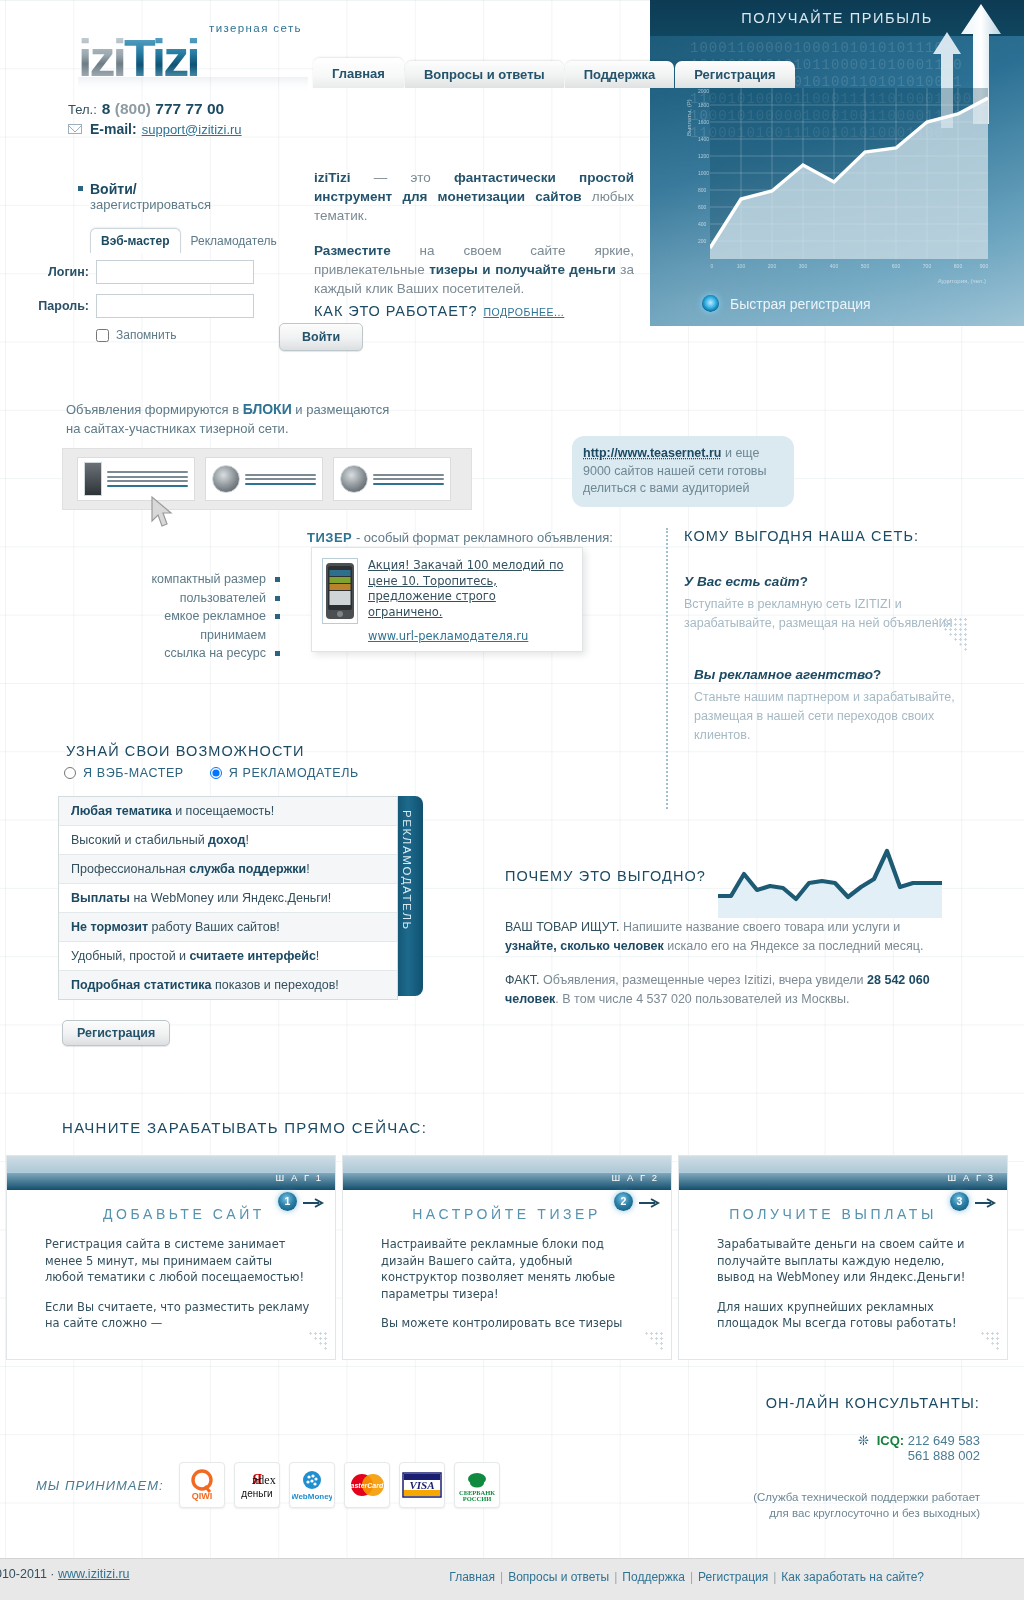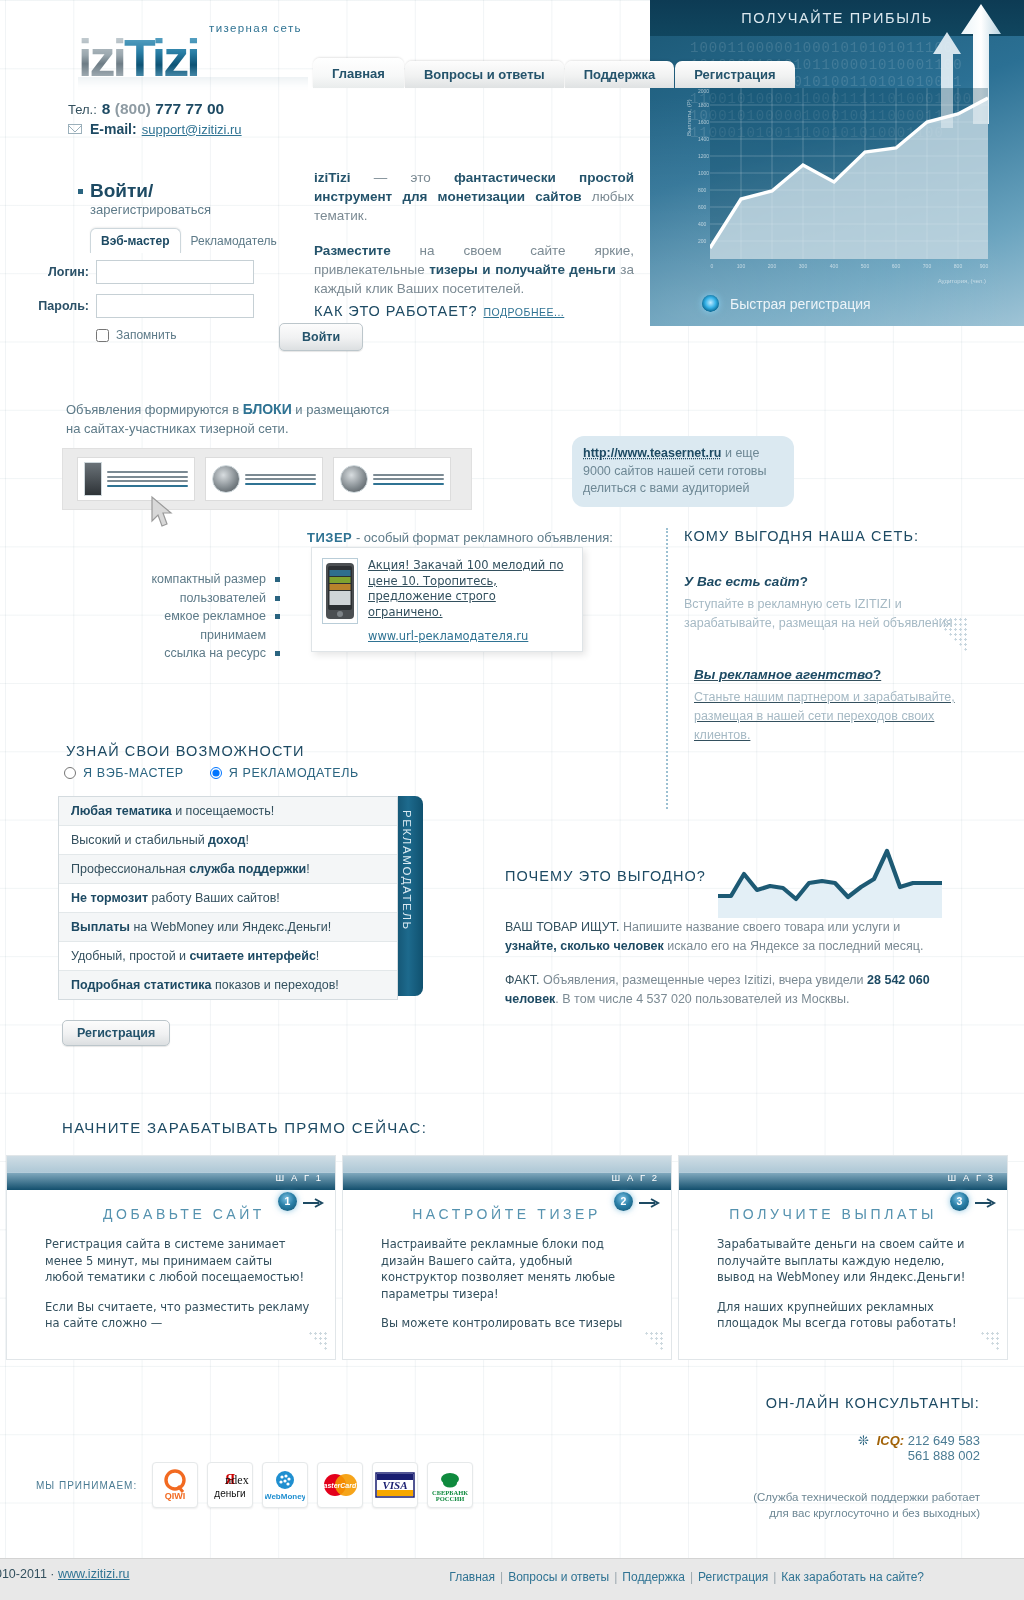--- a/index.html
+++ b/index.html
@@ -126,21 +126,21 @@
   
   #intro { left: 314px; top: 168px; width: 320px; font-size: 13.5px; line-height: 19px; color:#7b8a93; }
   #intro p { margin-bottom: 16px; text-align: justify; }
   #intro b { color:#24536b; }
   #howto { left: 314px; top: 303px; font-size: 14.5px; letter-spacing: .9px; color:#1d4a63;}
   #howto a { font-size:10.5px; letter-spacing:.5px; color:#2f7393; text-decoration:underline; margin-left:6px;}
 
   
   #login-title { left: 78px; top: 180px; font-size:15px; }
   #login-title .sq { display:inline-block;width:5px;height:5px;background:#2a6480;vertical-align:3px;margin-right:7px;}
-  #login-title b { color:#1d4a63; font-size:19px;}
+  #login-title b { color:#1d4a63; font-size:14px;}
   #login-title .sub { display:block; margin-left:12px; color:#5d7a88; font-size:13px; font-weight:normal;}
   #ltabs { left: 90px; top: 228px; display:flex; align-items:flex-end; }
   .ltab {
     font-size:12px; padding: 5px 10px 5px; color:#5d7a88;
     border-top-left-radius:6px; border-top-right-radius:6px;
   }
   .ltab.active {
     font-weight:bold; color:#1d4a63; background:#ffffff;
     border:1px solid #cdd7dc; border-bottom:none;
     box-shadow: 0 -1px 2px rgba(0,0,0,.07);
@@ -260,27 +260,27 @@
   .step .body p { margin-bottom: 13px;}
   .step .corner-dots { position:absolute; right:6px; bottom:6px; width:26px;height:22px;
     background-image: radial-gradient(#ccd8de 1px, transparent 1.2px); background-size:5px 5px;
     -webkit-mask-image: linear-gradient(225deg,#000 45%,transparent 48%);
     mask-image: linear-gradient(225deg,#000 45%,transparent 48%);}
 
   
   #consult { left: 680px; top: 1395px; width: 300px; text-align:right;}
   #consult .t { font-size:14.5px; letter-spacing:1.1px; color:#1d4a63; margin-bottom:22px;}
   #consult .icq { font-size:13px; color:#4a7b93; }
-  #consult .icq b { color:#a16207;font-style:italic; }
+  #consult .icq b { color:#15803d; }
   #consult .icq-ico { color:#2a6480; font-size:13px; margin-right:4px;}
   #consult .note { margin-top:26px; font-size:11.5px; line-height:16px; color:#6d8794;}
 
   
   #pay { left: 36px; top: 1462px; display:flex; align-items:center; gap:9px;}
-  #pay .lbl { font-size:10px; letter-spacing:1px; color:#4a7b93; margin-right:6px;}
+  #pay .lbl { font-size:13px; letter-spacing:1px; color:#4a7b93; margin-right:6px;font-style:italic;}
   .pay-card { width:46px;height:46px;background:#fff;border:1px solid #e6e9ea;border-radius:4px;
     box-shadow:0 1px 2px rgba(0,0,0,.07); display:flex;align-items:center;justify-content:center;}
 
   
   #footer { left:0; top: 1558px; width: 1024px; height: 42px; background:#e8e8e8; border-top:1px solid #d3d3d3;}
   #copy { position:absolute; left:-12px; top: 1567px; font-size:12.5px; color:#33505e;}
   #copy a { color:#2f7393; text-decoration:underline;}
   #fnav { position:absolute; right: 100px; top: 1570px; font-size:12px; color:#2f7393;}
   #fnav span.sep { color:#9aa7ae; margin:0 5px;}
   #fnav a { color:#2f7393; text-decoration:none;}
@@ -511,21 +511,21 @@
 </div>
 
 <div class="abs" id="right-col">
   <div class="dotted-left"></div>
   <div class="sec-title">КОМУ ВЫГОДНЯ НАША СЕТЬ:</div>
   <div class="blk" style="position:relative">
     <h4><span>У Вас есть сайт</span><span class="q">?</span></h4>
     <p>Вступайте в рекламную сеть IZITIZI и зарабатывайте, размещая на ней объявления</p>
     <div class="dots-tri" style="right:16px; bottom:-18px;"></div>
   </div>
-  <div class="blk" style="position:relative; padding-left:10px;text-decoration:underline;">
+  <div class="blk" style="position:relative; padding-left:10px;">
     <h4><span>Вы рекламное агентство</span><span class="q">?</span></h4>
     <p>Станьте нашим партнером и зарабатывайте, размещая в нашей сети переходов своих клиентов.</p>
   </div>
 </div>
 
 <div class="abs" id="vozm-title">УЗНАЙ СВОИ ВОЗМОЖНОСТИ</div>
 <div class="abs" id="vozm-radios">
   <label>
     <input type="radio" name="role" style="">
     <span>Я ВЭБ-МАСТЕР</span>
@@ -536,22 +536,22 @@
   </label>
 </div>
 
 <div class="abs" id="feat-side">
   <span>РЕКЛАМОДАТЕЛЬ</span>
 </div>
 <div class="abs" id="feat-list">
   <div class="fi"><b>Любая тематика</b><span> и посещаемость!</span></div>
   <div class="fi"><span>Высокий и стабильный </span><b>доход</b><span>!</span></div>
   <div class="fi"><span>Профессиональная </span><b>служба поддержки</b><span>!</span></div>
+  <div class="fi"><b>Выплаты</b><span> на WebMoney или Яндекс.Деньги!</span></div>
   <div class="fi"><b>Не тормозит</b><span> работу Ваших сайтов!</span></div>
-  <div class="fi"><b>Выплаты</b><span> на WebMoney или Яндекс.Деньги!</span></div>
   <div class="fi"><span>Удобный, простой и </span><b>считаете интерфейс</b><span>!</span></div>
   <div class="fi"><b>Подробная статистика</b><span> показов и переходов!</span></div>
 </div>
 <div class="abs" id="reg-btn-wrap">
   <button class="btn">Регистрация</button>
 </div>
 
 <div class="abs" id="pochemu" style="height:170px">
   <div class="t">ПОЧЕМУ ЭТО ВЫГОДНО?</div>
   <svg id="spark" width="232" height="72" viewBox="0 0 232 72">

